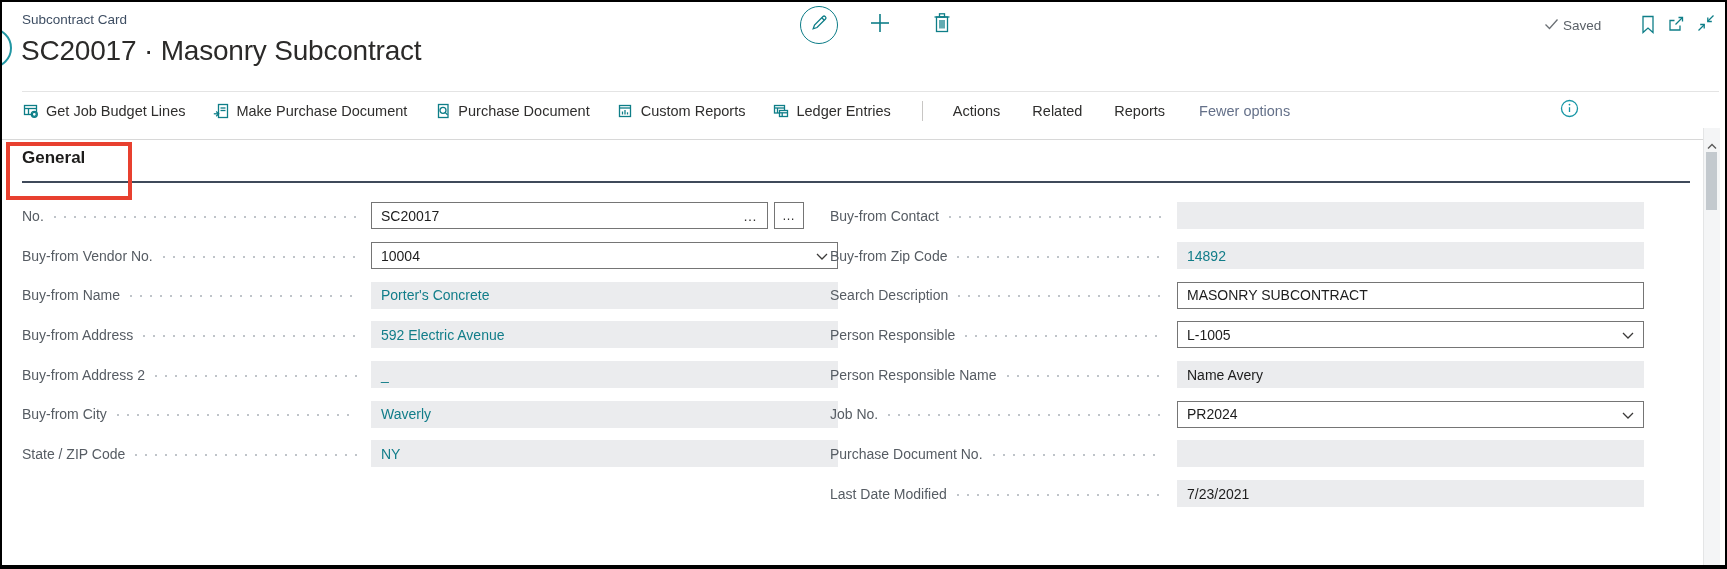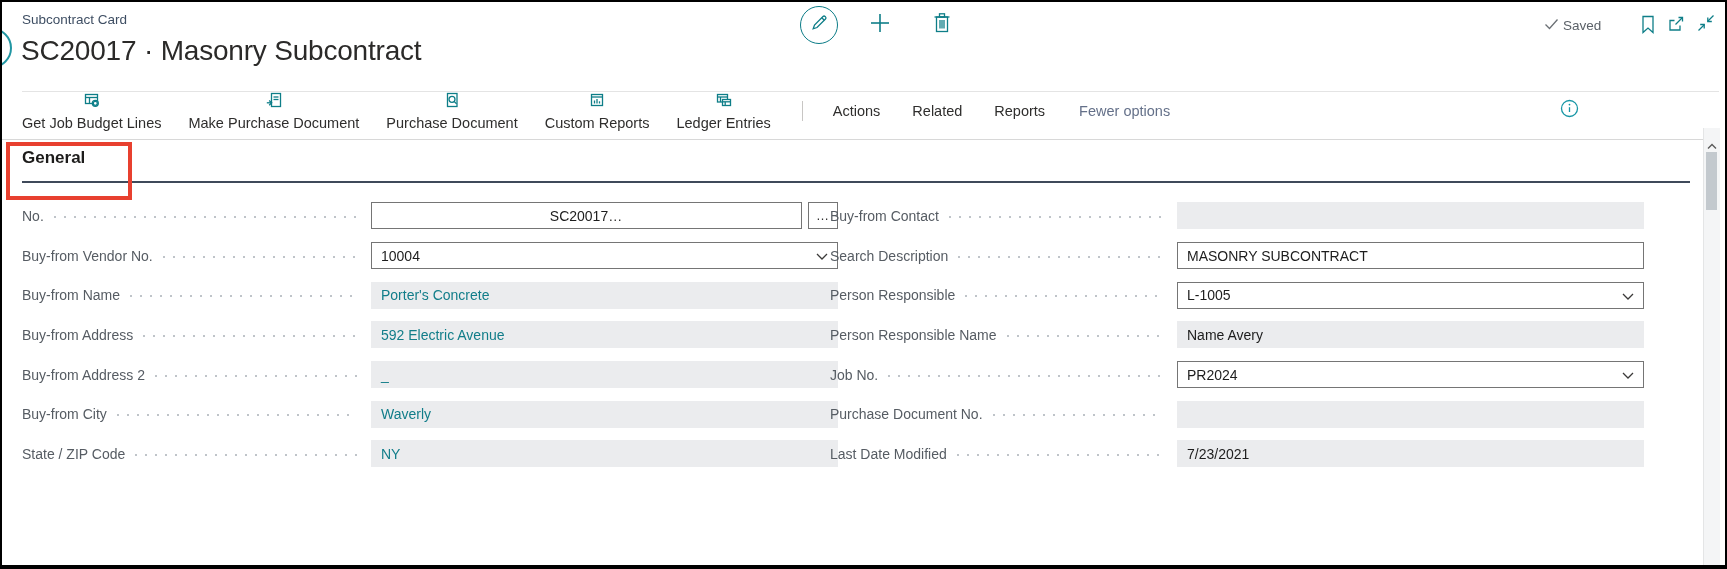--- a/index.html
+++ b/index.html
@@ -11,21 +11,21 @@
   .page-title{position:absolute;left:19px;top:33px;font-size:28px;font-weight:400;color:#2b2a29;letter-spacing:-0.2px;}
   .back-frag{position:absolute;left:-30px;top:26px;width:36px;height:36px;border:2px solid #2196a3;border-radius:50%;}
   .circle-btn{position:absolute;left:798px;top:4px;width:38px;height:38px;border:1.6px solid #0b7c87;
     border-radius:50%;display:flex;align-items:center;justify-content:center;cursor:pointer;box-sizing:border-box;}
   .flat-btn{position:absolute;display:flex;align-items:center;justify-content:center;cursor:pointer;}
   .saved{position:absolute;left:1542px;top:16px;font-size:13.5px;color:#5b6168;display:flex;align-items:center;gap:4px;}
   
   .rule-top{position:absolute;left:20px;top:89px;width:1697px;height:1px;background:#e4e4e4;}
   .rule-bottom{position:absolute;left:0;top:137px;width:1716px;height:1px;background:#d8d8d8;}
   .actionbar{position:absolute;left:20px;top:94px;height:30px;display:flex;align-items:center;}
-  .action-item{display:flex;align-items:center;gap:7px;margin-right:27px;font-size:14.5px;color:#2f2e2d;cursor:pointer;white-space:nowrap;flex-direction:column;}
+  .action-item{display:flex;align-items:center;gap:7px;margin-right:27px;font-size:14.5px;color:#2f2e2d;cursor:pointer;white-space:nowrap;}
   .ab-divider{width:1px;height:20px;background:#c8c6c4;margin:0 14px 0 4px;}
   .menu-item{margin:0 16px;font-size:14.5px;color:#2f2e2d;cursor:pointer;}
   .fewer{margin-left:18px;font-size:14.5px;color:#647089;cursor:pointer;}
   .info-btn{position:absolute;left:1558px;top:97px;cursor:pointer;}
   
   .icw svg *{fill:none;stroke:#0e7e88;stroke-width:1.3px;}
   .icw.thick svg *{stroke-width:1.6px;}
   .gic svg *{fill:none;stroke:#3b3a39;stroke-width:1.4px;}
   .aicon{display:inline-flex;width:17px;height:17px;align-items:center;justify-content:center;}
   
@@ -40,21 +40,21 @@
   .field-label{font-size:14px;color:#565c63;white-space:nowrap;flex:none;padding-right:10px;}
   .leader{flex:1;height:2px;margin-right:14px;align-self:center;margin-top:2px;
     background:repeating-linear-gradient(to right,#bfc4c9 0 2px,transparent 2px 10px);}
   .box{flex:none;width:467px;height:27px;box-sizing:border-box;font-size:14px;display:flex;align-items:center;position:relative;}
   .box .val{padding-left:9px;white-space:nowrap;overflow:hidden;color:#1d1d1d;}
   .box.in{background:#fff;border:1px solid #757575;}
   .box.ro{background:#ebecee;border:1px solid transparent;}
   .box.ro .val.link{color:#117d89;}
   .chev{position:absolute;right:9px;top:10px;display:inline-flex;cursor:pointer;}
   .assist-wrap{flex:none;width:467px;display:flex;align-items:center;}
-  .assist-wrap .box.grow{width:431px;justify-content:center;}
+  .assist-wrap .box.grow{width:397px;justify-content:space-between;}
   .ellip{padding-right:9px;color:#323130;letter-spacing:1px;cursor:pointer;}
   .assist-btn{margin-left:6px;width:30px;height:27px;box-sizing:border-box;border:1px solid #757575;background:#fff;
     display:flex;align-items:center;justify-content:center;font-size:13px;color:#323130;cursor:pointer;letter-spacing:1px;}
   
   .scrollbar{position:absolute;left:1701px;top:126px;width:16px;height:437px;background:#f4f5f6;border-left:1px solid #e4e5e6;}
   .scroll-up{position:absolute;left:3px;top:8px;cursor:pointer;}
   .scroll-thumb{position:absolute;left:2px;top:24px;width:11px;height:58px;background:#c3c9ce;cursor:pointer;}
 </style>
 </head>
 <body>
@@ -267,20 +267,27 @@
     </div>
   <div class="col col-right" id="col-right">
       <div class="field-row">
         <span class="field-label">Buy-from Contact</span>
         <span class="leader"></span>
         <span class="box ro">
           <span class="val"></span>
         </span>
       </div>
       <div class="field-row">
+        <span class="field-label">Buy-from Zip Code</span>
+        <span class="leader"></span>
+        <span class="box ro">
+          <span class="val link">14892</span>
+        </span>
+      </div>
+      <div class="field-row">
         <span class="field-label">Search Description</span>
         <span class="leader"></span>
         <span class="box in">
           <span class="val">MASONRY SUBCONTRACT</span>
         </span>
       </div>
       <div class="field-row">
         <span class="field-label">Person Responsible</span>
         <span class="leader"></span>
         <span class="box in">

